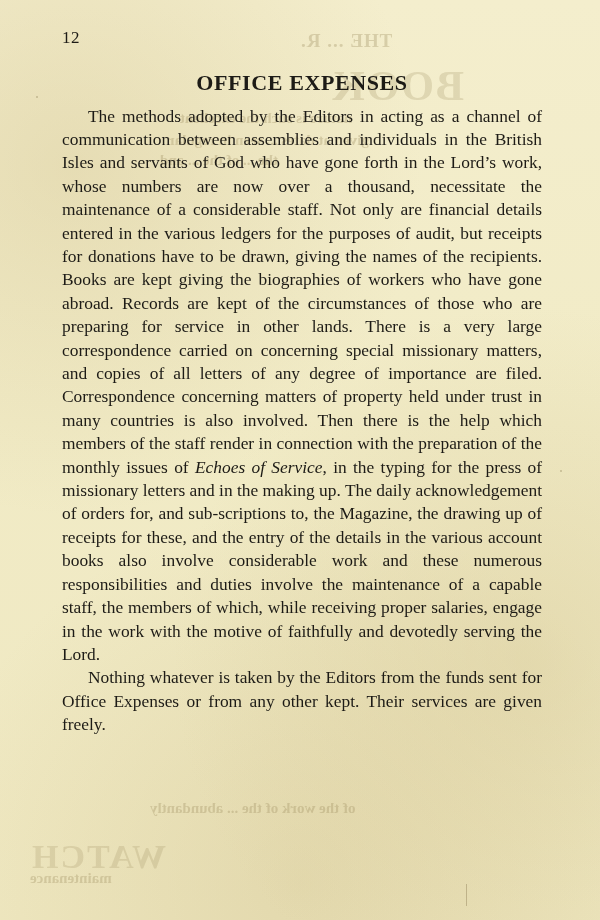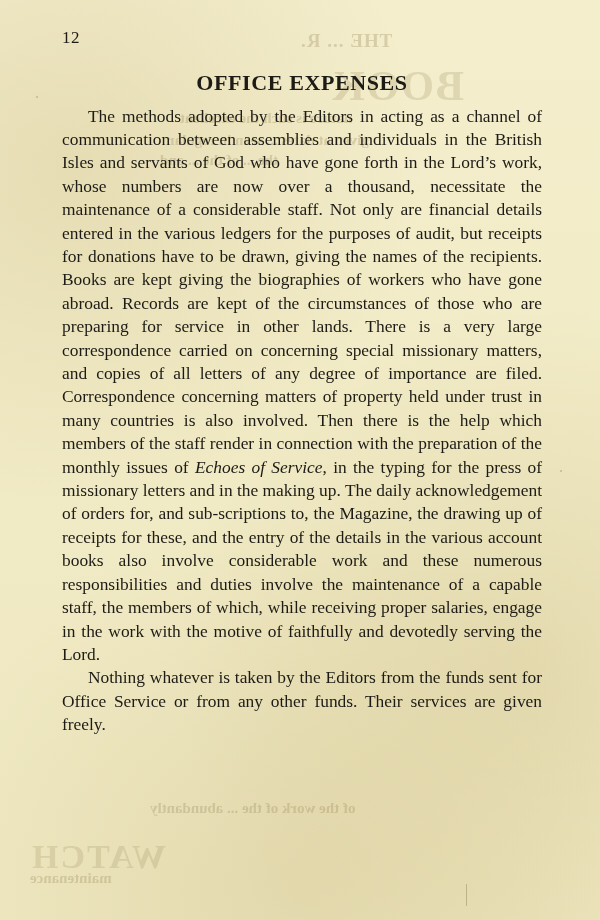--- a/index.html
+++ b/index.html
@@ -131,21 +131,21 @@
     <div class="folio">12</div>
   </div>
 
   <div class="body-text">
 
 
     <div class="section-title">OFFICE EXPENSES</div>
 
     <p class="indent"><span>The methods adopted by the Editors in acting as a channel of communication between assemblies and individuals in the British Isles and servants of God who have gone forth in the Lord’s work, whose numbers are now over a thousand, necessitate the maintenance of a considerable staff. Not only are financial details entered in the various ledgers for the purposes of audit, but receipts for donations have to be drawn, giving the names of the recipients. Books are kept giving the biographies of workers who have gone abroad. Records are kept of the circumstances of those who are preparing for service in other lands. There is a very large correspondence carried on concerning special missionary matters, and copies of all letters of any degree of importance are filed. Correspondence concerning matters of property held under trust in many countries is also involved. Then there is the help which members of the staff render in connection with the preparation of the monthly issues of </span><em>Echoes of Service</em><span>, in the typing for the press of missionary letters and in the making up. The daily acknowledgement of orders for, and sub-scriptions to, the Magazine, the drawing up of receipts for these, and the entry of the details in the various account books also involve considerable work and these numerous responsibilities and duties involve the maintenance of a capable staff, the members of which, while receiving proper salaries, engage in the work with the motive of faithfully and devotedly serving the Lord.</span></p>
 
-    <p class="indent">Nothing whatever is taken by the Editors from the funds sent for Office Service or from any other funds. Their services are given freely.</p>
+    <p class="indent">Nothing whatever is taken by the Editors from the funds sent for Office Expenses or from any other kept. Their services are given freely.</p>
 
   </div>
 
   <div class="mark mark-1"></div>
   <div class="mark mark-2"></div>
   <div class="mark mark-3"></div>
 
 </div>
 
 </body></html>

